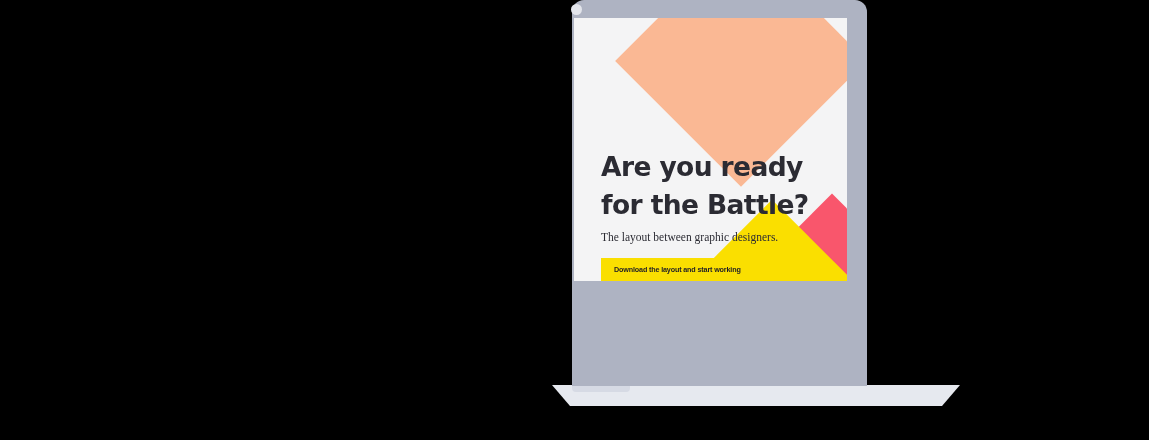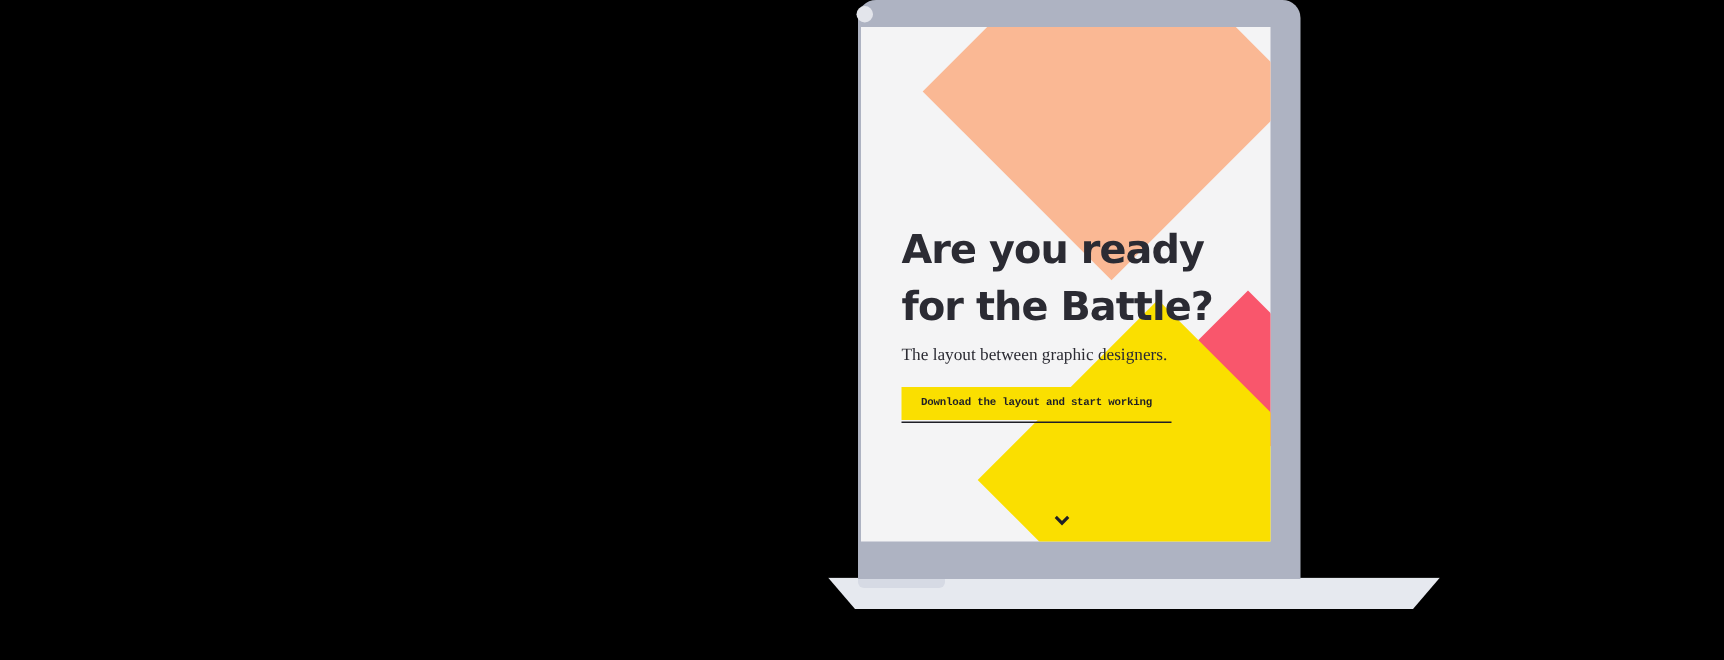--- a/index.html
+++ b/index.html
@@ -62,21 +62,21 @@
     border-radius: 50%;
     background: #E3E5EB;
   }
 
   
   .screen {
     position: absolute;
     left: 574px;
     top: 18px;
     width: 273px;
-    height: 343px;
+    height: 263px;
     background: #F4F4F5;
     overflow: hidden;
   }
 
   
   .shape {
     position: absolute;
   }
   .shape-peach {
     left: 78px;
@@ -132,21 +132,21 @@
     position: relative;
     display: inline-block;
     margin-top: 13px;
   }
   .cta-button {
     position: relative;
     display: block;
     background: #FADF00;
     border: 0;
     padding: 7px 13px 7px 13px;
-    font-family: Liberation Mono, monospace;
+    font-family: Liberation Sans, sans-serif;
     font-size: 7.2px;
     font-weight: bold;
     letter-spacing: -0.15px;
     color: #1F1F26;
     cursor: pointer;
     white-space: nowrap;
   }
   .cta-underline {
     position: absolute;
     left: 0px;

